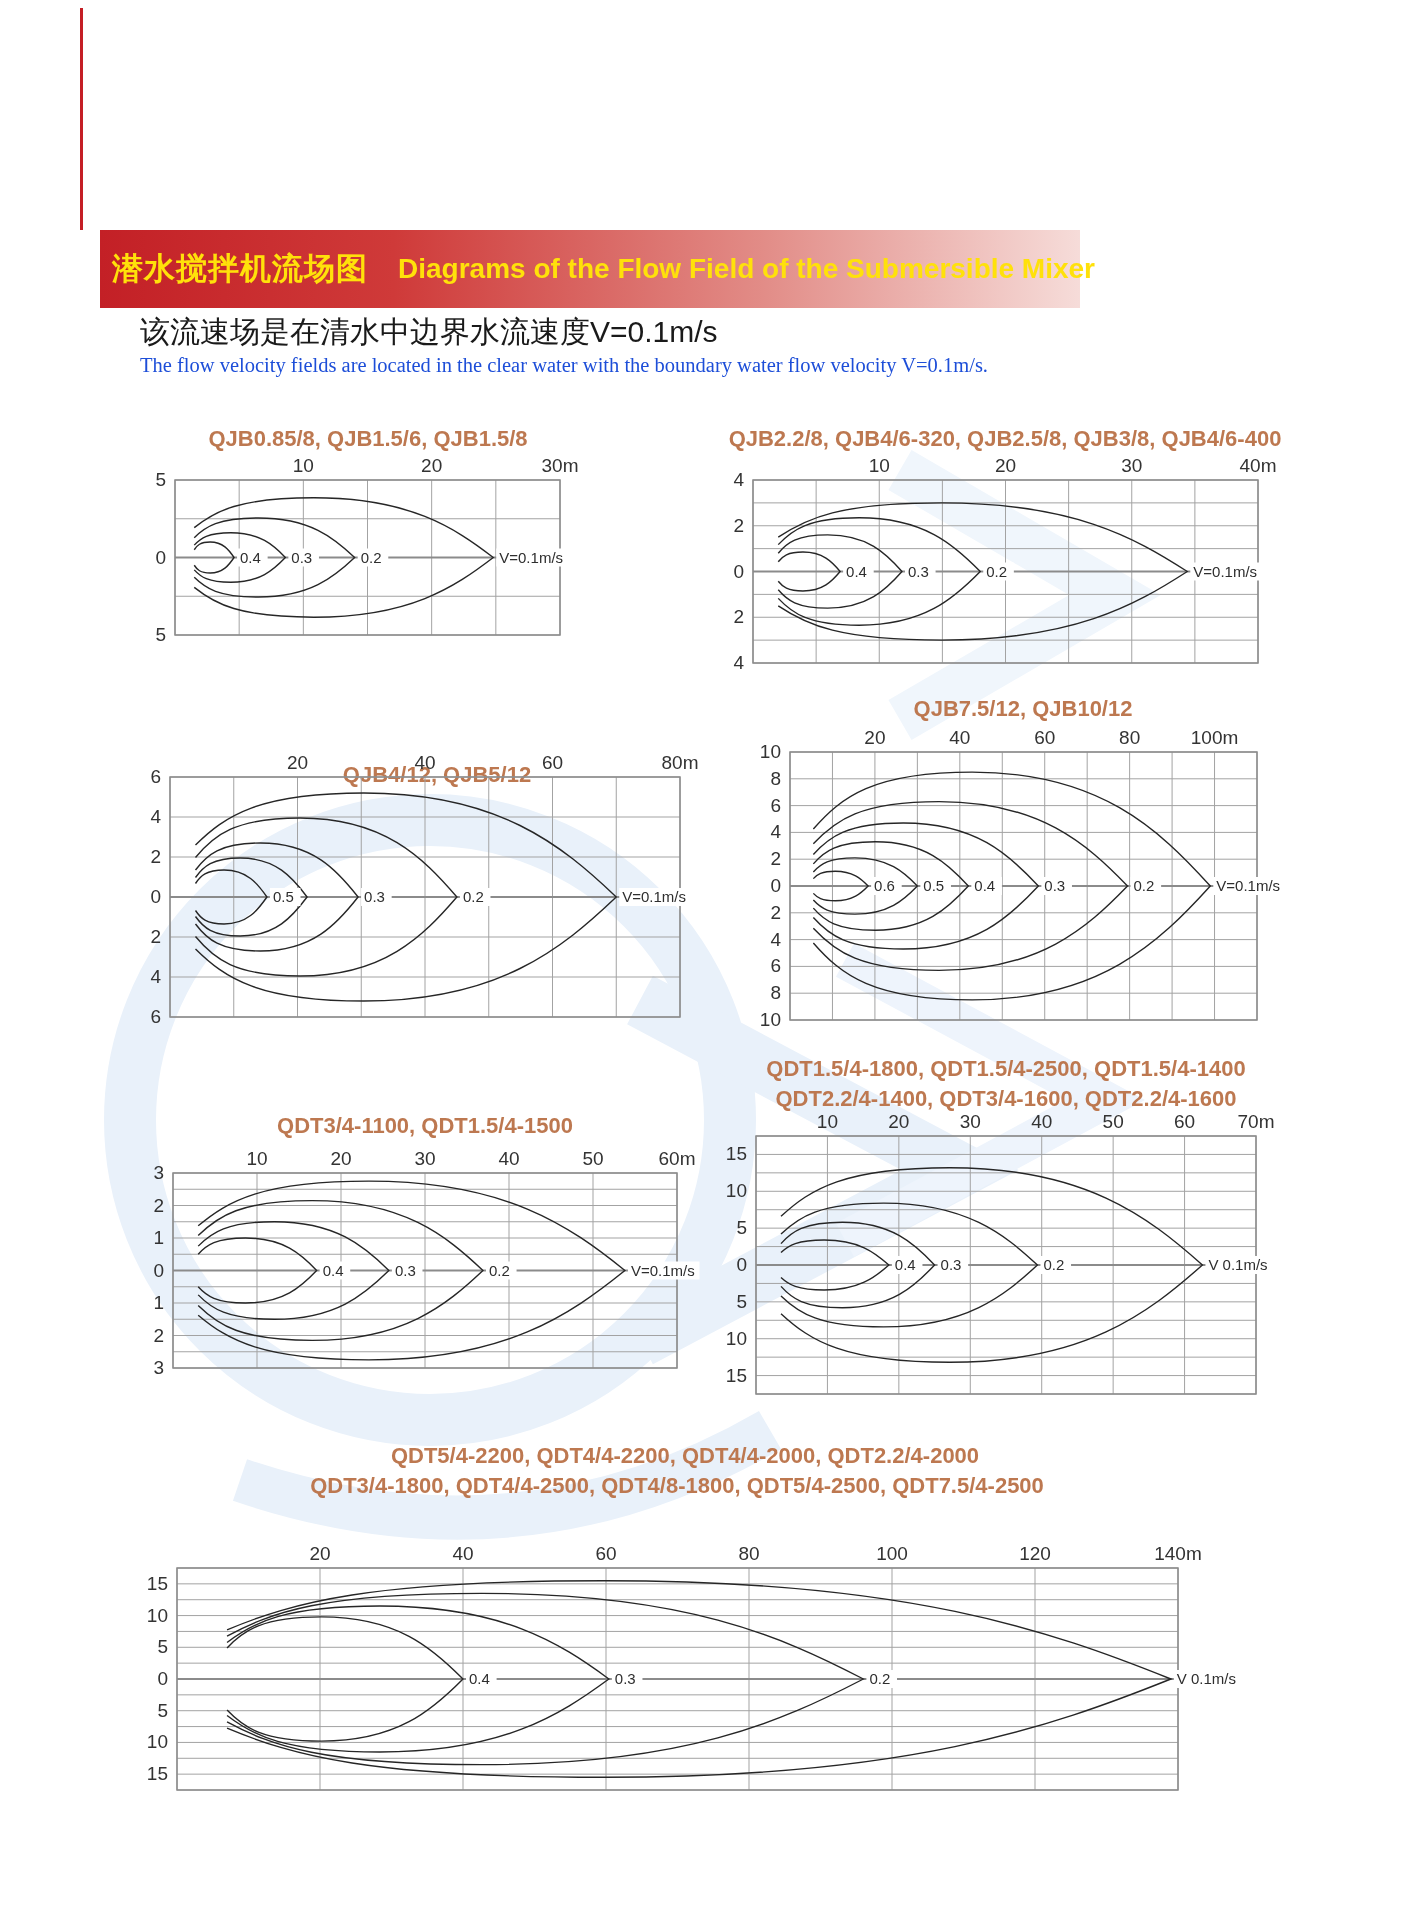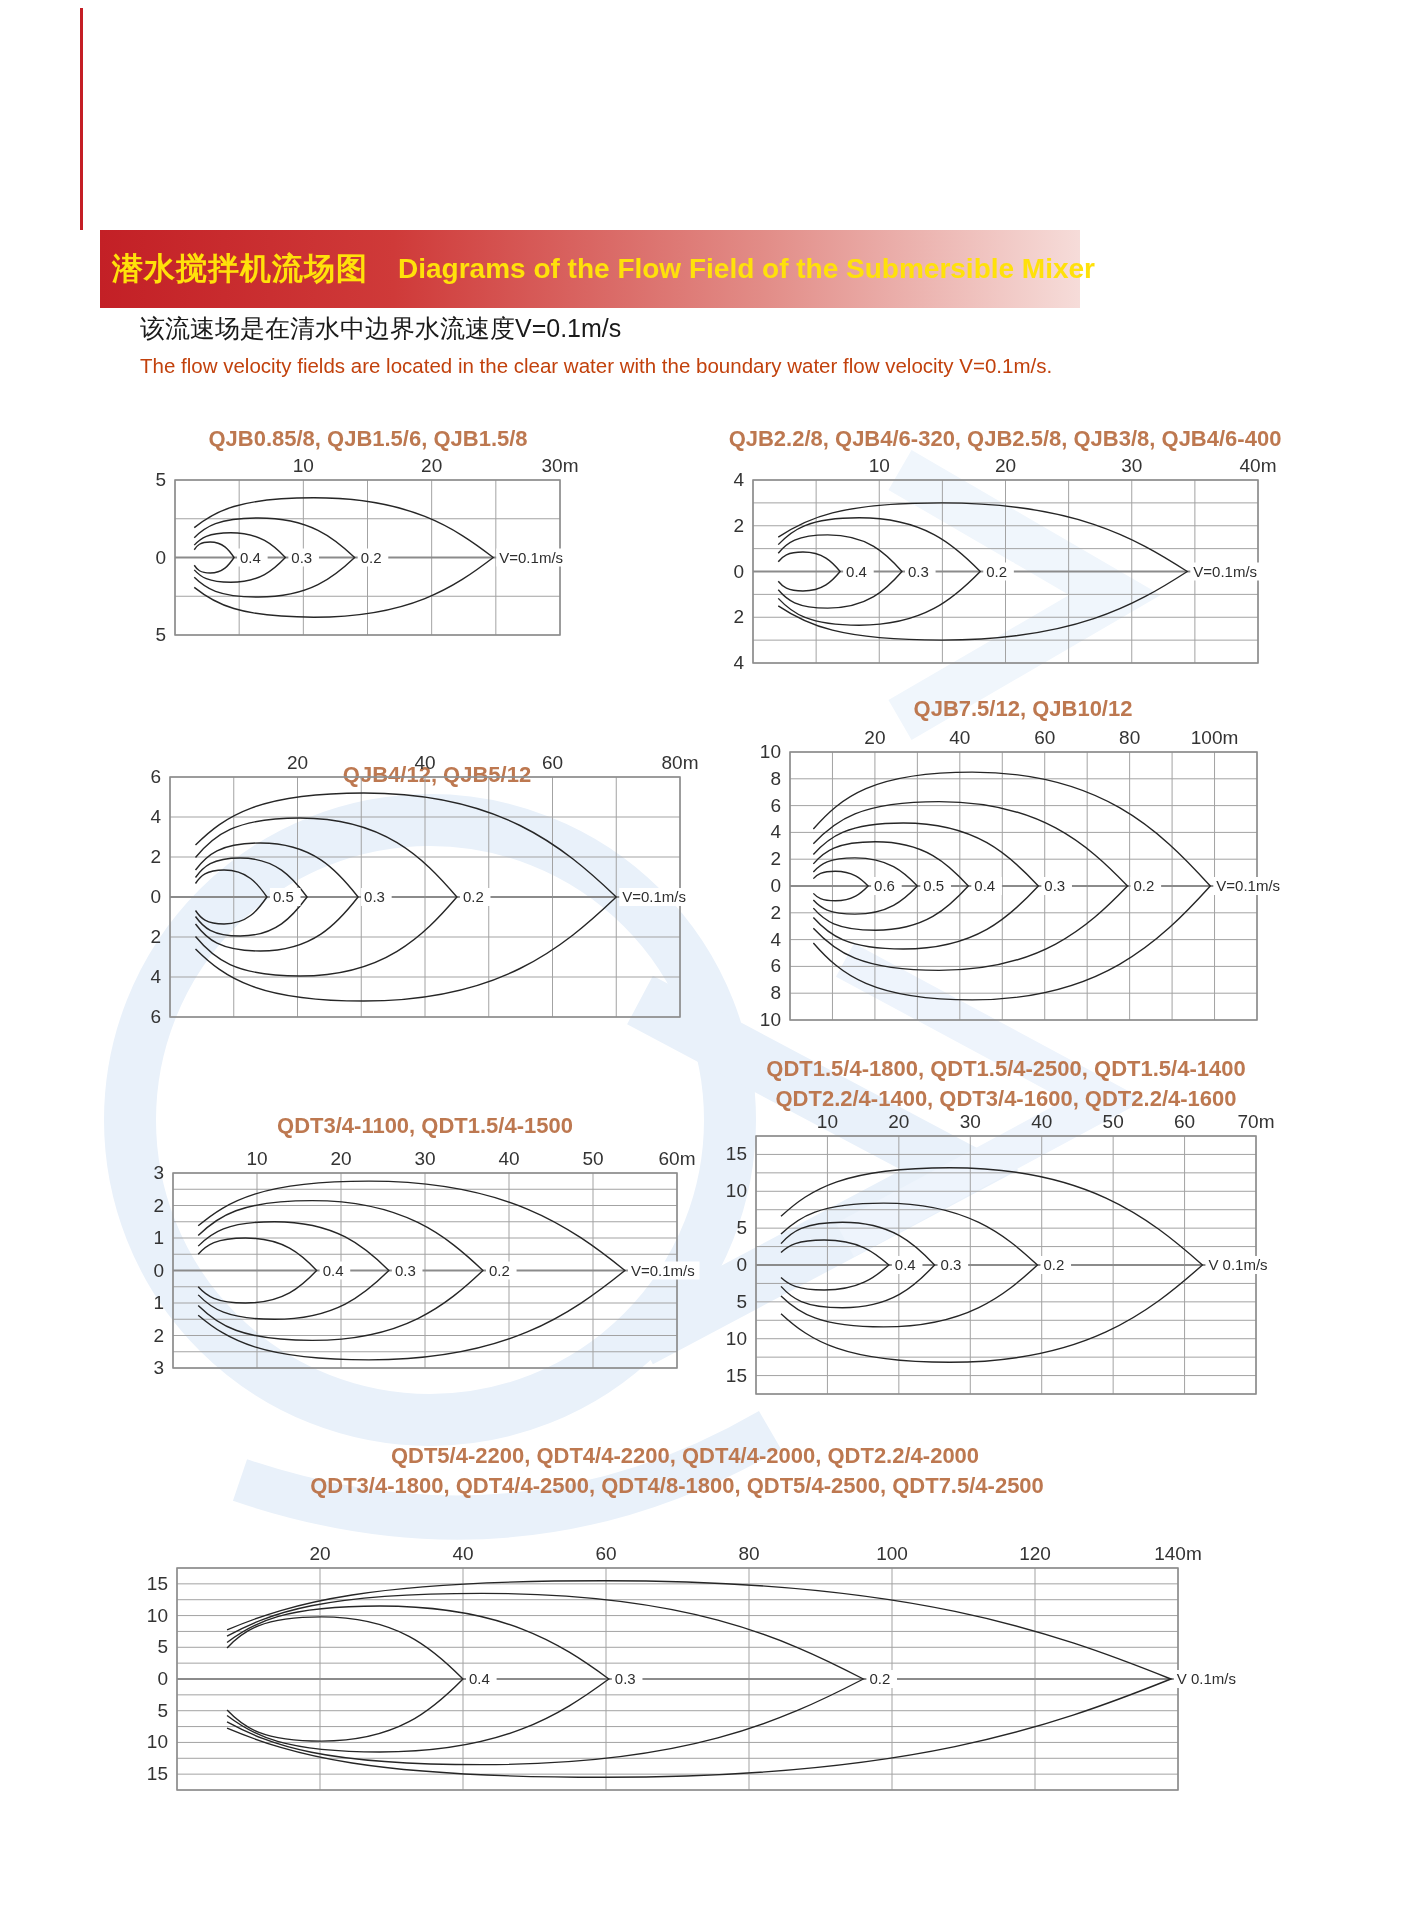--- a/index.html
+++ b/index.html
@@ -4,22 +4,22 @@
 <style>
   html,body{margin:0;padding:0;background:#ffffff;}
   .page{position:relative;width:1414px;height:1920px;background:#ffffff;overflow:hidden;
         font-family:"Liberation Sans", sans-serif;border-radius:6px;}
   .edge-mark{position:absolute;left:80px;top:8px;width:3px;height:222px;background:#c41e25;}
   .banner{position:absolute;left:100px;top:230px;width:980px;height:78px;
           background:linear-gradient(90deg,#c32026 0%,#cf3a39 30%,#e28d88 68%,#f6dcd9 100%);
           display:flex;align-items:center;padding-left:12px;box-sizing:border-box;white-space:nowrap;}
   .banner .zh{color:#ffe10a;font-weight:bold;font-size:31px;letter-spacing:1px;}
   .banner .en{color:#ffe10a;font-weight:bold;font-size:28px;margin-left:30px;}
-  .intro-zh{position:absolute;left:140px;top:312px;font-size:25px;color:#1a1a1a;}
-  .intro-en{position:absolute;left:140px;top:354px;font-size:20.5px;color:#c2410c;}
+  .intro-zh{position:absolute;left:140px;top:312px;font-size:30px;color:#1a1a1a;}
+  .intro-en{position:absolute;left:140px;top:354px;font-size:20.5px;color:#1d4ed8;font-family:Liberation Serif, serif;}
   .chart-title{position:absolute;width:840px;text-align:center;color:#bd7850;
                font-weight:bold;font-size:22px;line-height:30px;}
   .chart-svg{position:absolute;overflow:visible;}
   #watermark{position:absolute;left:0;top:0;z-index:0;}
   #charts,.banner,.intro-zh,.intro-en{z-index:1;}
 </style>
 </head>
 <body>
 
 <div class="page">

